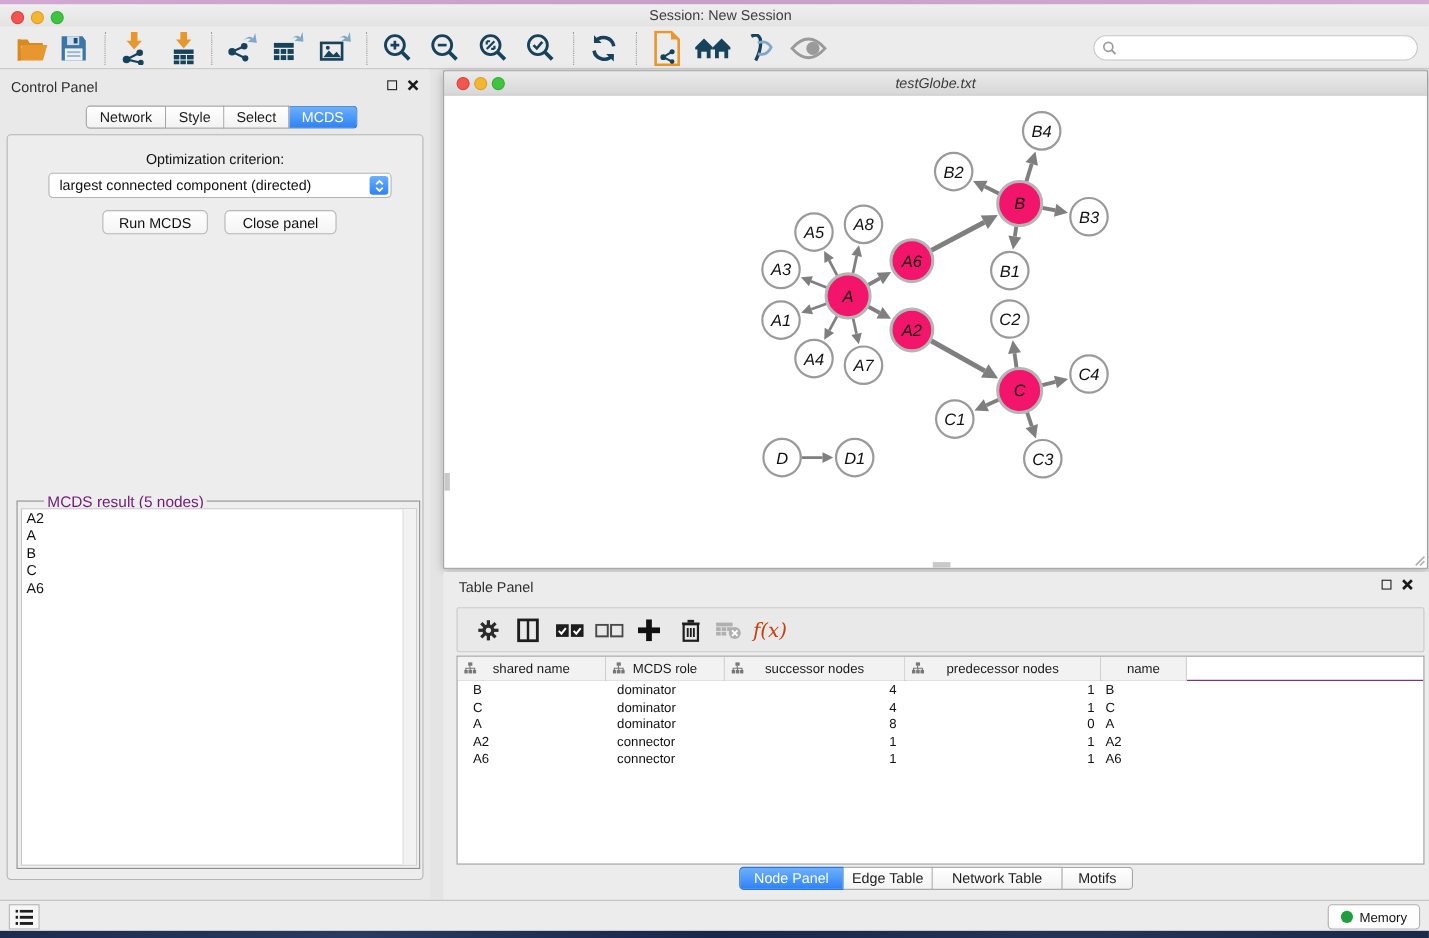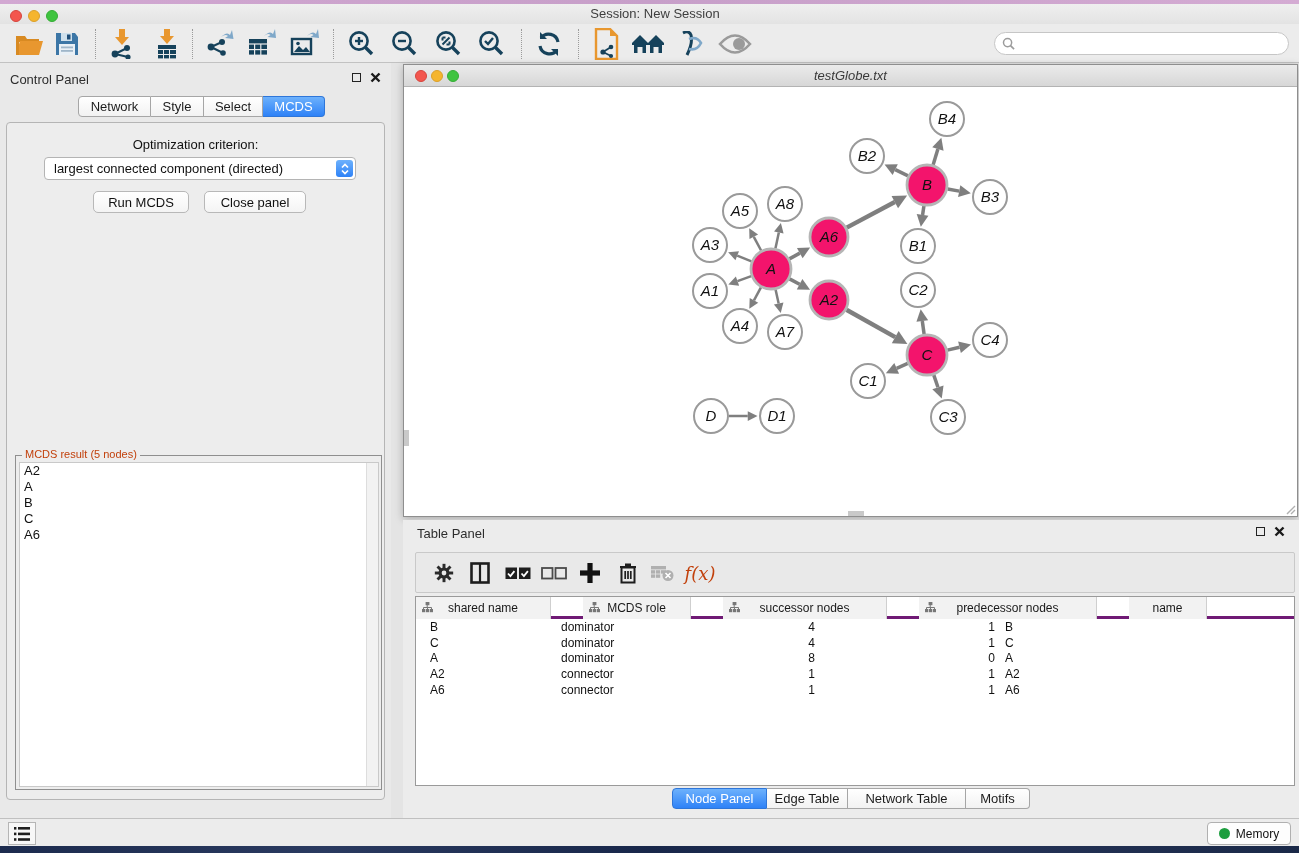--- a/index.html
+++ b/index.html
@@ -36,21 +36,21 @@
   .tab.active { background:linear-gradient(#6db1fc,#2e82f7); border-color:#2e76d9; color:#fff; }
   #cp-inner { left:6px; top:59px; width:379px; height:678px; background:#ededed; border:1px solid #b5b5b5; border-radius:4px; }
   #opt-label { width:100%; text-align:center; top:14px; font-size:13px; color:#111; left:0; }
   #criterion-select { left:37px; top:34px; width:312px; height:23px; background:#fff; border:1px solid #b4b4b4;
     border-radius:4px; display:flex; align-items:center; font-size:13px; color:#111; padding-left:9px; }
   #criterion-stepper { position:absolute; right:2px; top:2px; width:17px; height:17px; border-radius:3px;
     background:linear-gradient(#6db1fc,#2e82f7); display:flex; align-items:center; justify-content:center; }
   .btn { position:absolute; height:22px; background:linear-gradient(#ffffff,#f4f4f4); border:1px solid #b8b8b8;
     border-radius:5px; font-size:13px; color:#111; display:flex; align-items:center; justify-content:center; }
   #result-group { left:8px; top:332px; width:367px; height:335px; border:1px solid #8f8f8f; }
-  #result-title { position:absolute; top:-8px; left:6px; background:#ededed; padding:0 3px; font-size:11px; color:#c2410c; }
+  #result-title { position:absolute; top:-8px; left:24px; background:#ededed; padding:0 3px; font-size:14px; color:#701a75; }
   #result-list { position:absolute; left:3px; top:6px; width:360px; height:325px; background:#fff; border:1px solid #c9c9c9; }
   #result-scroll { position:absolute; right:0; top:0; width:12px; height:100%; background:#f2f2f2; border-left:1px solid #ddd; }
   .result-item { font-size:13px; color:#111; padding:0 0 0 4px; line-height:16px; }
 
   
   #net-window { left:403px; top:64px; width:895px; height:453px; background:#fff; border:1px solid #8e8e8e;
     box-shadow:0 2px 8px rgba(0,0,0,0.25);font-style:italic; }
   #net-titlebar { position:absolute; left:0; top:0; width:100%; height:22px;
     background:linear-gradient(#ebebeb,#d7d7d7); border-bottom:1px solid #b3b3b3; }
   #net-title { width:100%; text-align:center; font-size:13px; color:#3a3a3a; line-height:22px; }
@@ -58,21 +58,21 @@
   .edge-mark { position:absolute; background:#c9c9c9; }
   #net-resize { position:absolute; right:1px; bottom:1px; }
 
   
   #table-panel { left:403px; top:520px; width:896px; height:298px; background:#ececec; }
   #tp-title { left:14px; top:6px; font-size:13px; color:#2d2d2d; }
   #tp-toolbar { left:12px; top:32px; width:880px; height:41px; background:#e9e9e9; border:1px solid #c9c9c9; border-radius:2px; }
   .tp-icon { position:absolute; top:4px; width:32px; height:32px; display:flex; align-items:center; justify-content:center; }
   #fx-label { font-family:"DejaVu Serif", serif; font-style:italic; font-size:18px; color:#c2410c; }
   #data-table { left:12px; top:76px; width:880px; height:190px; background:#fff; border:1px solid #9a9a9a; overflow:hidden; }
-  #table-header { display:flex; height:22px; border-bottom:3px solid #701a75;gap:32px; }
+  #table-header { display:flex; height:22px; border-bottom:1px solid #701a75; }
   .th { position:relative; height:22px; background:#f2f2f2; border-right:1px solid #cfcfcf;
     display:flex; align-items:center; justify-content:center; font-size:12px; color:#1a1a1a; }
   .th .hier { position:absolute; left:6px; top:5px; }
   .tr { display:flex; height:15.8px; align-items:center; }
   .td { font-size:12px; color:#111; white-space:nowrap; overflow:hidden; }
   #bottom-tabs-wrap { position:absolute; left:0; top:268px; width:896px; display:flex; justify-content:center; }
 
   
   #status-bar { left:0; top:818px; width:1299px; height:28px; background:#ececec; border-top:1px solid #c0c0c0; }
   #status-list-btn { left:8px; top:3px; width:28px; height:23px; background:#f7f7f7; border:1px solid #b5b5b5;

